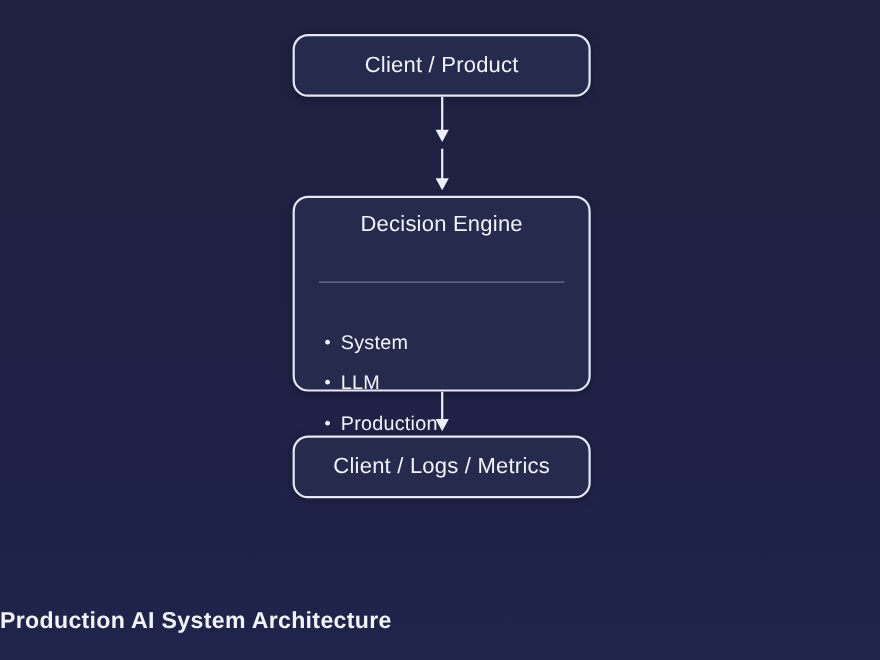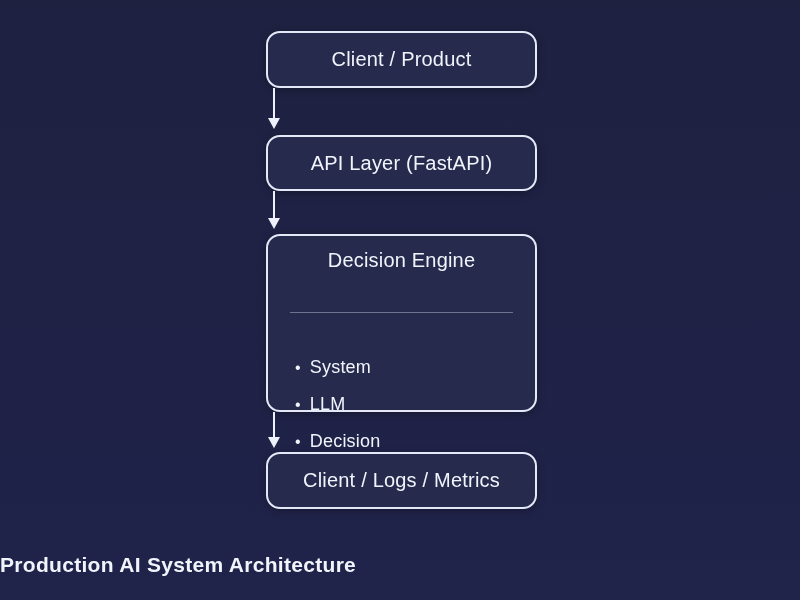--- a/index.html
+++ b/index.html
@@ -24,21 +24,21 @@
     height: 600px;
     background: linear-gradient(180deg, #1e2140 0%, #20234a 100%);
   }
   .diagram-column {
     position: absolute;
     left: 266px;
     top: 31px;
     width: 271px;
     display: flex;
     flex-direction: column;
-    align-items: flex-start;
+    align-items: center;
   }
   .node-box {
     width: 271px;
     background: var(--box-fill);
     border: 2px solid var(--box-border);
     border-radius: 14px;
     box-shadow: 0 2px 8px rgba(0,0,0,0.28);
     display: flex;
     align-items: center;
     justify-content: center;
@@ -121,23 +121,20 @@
       <span class="node-label">Client / Product</span>
     </div>
 
     <div class="arrow-wrap gap1">
       <svg width="16" height="41" viewBox="0 0 16 41">
         <line x1="8" y1="0" x2="8" y2="31" stroke="currentColor" stroke-width="2"></line>
         <polygon points="2,30 14,30 8,41" fill="currentColor"></polygon>
       </svg>
     </div>
 
-    <div class="node-box simple" style="height:56px">
-      <span class="node-label">API Layer (FastAPI)</span>
-    </div>
 
     <div class="arrow-wrap gap2">
       <svg width="16" height="38" viewBox="0 0 16 38">
         <line x1="8" y1="0" x2="8" y2="28" stroke="currentColor" stroke-width="2"></line>
         <polygon points="2,27 14,27 8,38" fill="currentColor"></polygon>
       </svg>
     </div>
 
     <div class="node-box engine-box">
       <div class="engine-title">Decision Engine</div>
@@ -146,21 +143,21 @@
         <li>
           <span class="bullet">•</span>
           <span>System</span>
         </li>
         <li>
           <span class="bullet">•</span>
           <span>LLM</span>
         </li>
         <li>
           <span class="bullet">•</span>
-          <span>Decision</span>
+          <span>Production</span>
         </li>
       </ul>
     </div>
 
     <div class="arrow-wrap gap3">
       <svg width="16" height="36" viewBox="0 0 16 36">
         <line x1="8" y1="0" x2="8" y2="26" stroke="currentColor" stroke-width="2"></line>
         <polygon points="2,25 14,25 8,36" fill="currentColor"></polygon>
       </svg>
     </div>

